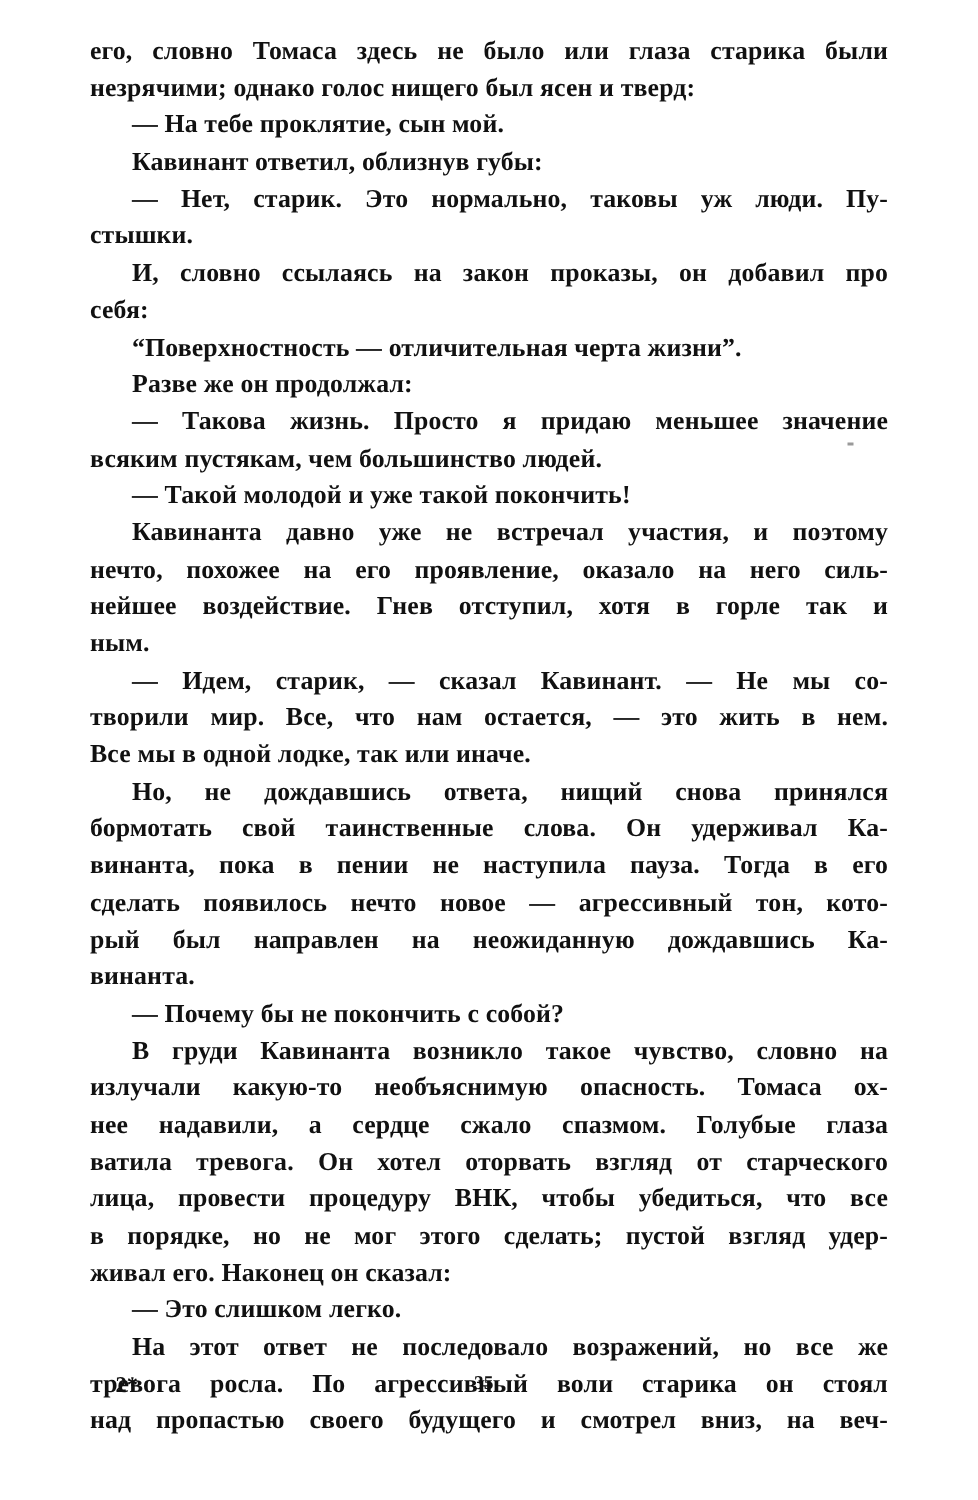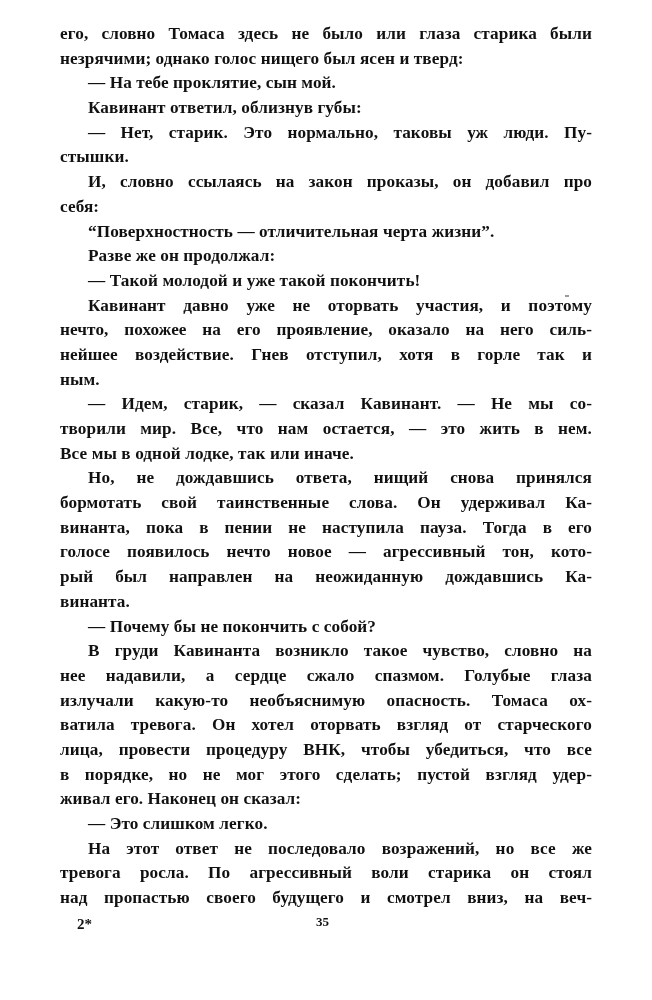--- a/index.html
+++ b/index.html
@@ -40,38 +40,40 @@
       <div class="line">его, словно Томаса здесь не было или глаза старика были</div>
       <div class="line last">незрячими; однако голос нищего был ясен и тверд:</div>
       <div class="line indent last">— На тебе проклятие, сын мой.</div>
       <div class="line indent last">Кавинант ответил, облизнув губы:</div>
       <div class="line indent">— Нет, старик. Это нормально, таковы уж люди. Пу-</div>
       <div class="line last">стышки.</div>
       <div class="line indent">И, словно ссылаясь на закон проказы, он добавил про</div>
       <div class="line last">себя:</div>
       <div class="line indent last">“Поверхностность — отличительная черта жизни”.</div>
       <div class="line indent last">Разве же он продолжал:</div>
+      <div class="line indent">— Такова жизнь. Просто я придаю меньшее значение</div>
+      <div class="line last">всяким пустякам, чем большинство людей.</div>
       <div class="line indent last">— Такой молодой и уже такой покончить!</div>
-      <div class="line indent">Кавинант давно уже не оторвать участия, и поэтому</div>
+      <div class="line indent">Кавинанта давно уже не встречал участия, и поэтому</div>
       <div class="line">нечто, похожее на его проявление, оказало на него силь-</div>
       <div class="line">нейшее воздействие. Гнев отступил, хотя в горле так и</div>
       <div class="line last">ным.</div>
       <div class="line indent">— Идем, старик, — сказал Кавинант. — Не мы со-</div>
       <div class="line">творили мир. Все, что нам остается, — это жить в нем.</div>
       <div class="line last">Все мы в одной лодке, так или иначе.</div>
       <div class="line indent">Но, не дождавшись ответа, нищий снова принялся</div>
       <div class="line">бормотать свой таинственные слова. Он удерживал Ка-</div>
       <div class="line">винанта, пока в пении не наступила пауза. Тогда в его</div>
-      <div class="line">голосе появилось нечто новое — агрессивный тон, кото-</div>
+      <div class="line">сделать появилось нечто новое — агрессивный тон, кото-</div>
       <div class="line">рый был направлен на неожиданную дождавшись Ка-</div>
       <div class="line last">винанта.</div>
       <div class="line indent last">— Почему бы не покончить с собой?</div>
       <div class="line indent">В груди Кавинанта возникло такое чувство, словно на</div>
+      <div class="line">излучали какую-то необъяснимую опасность. Томаса ох-</div>
       <div class="line">нее надавили, а сердце сжало спазмом. Голубые глаза</div>
-      <div class="line">излучали какую-то необъяснимую опасность. Томаса ох-</div>
       <div class="line">ватила тревога. Он хотел оторвать взгляд от старческого</div>
       <div class="line">лица, провести процедуру ВНК, чтобы убедиться, что все</div>
       <div class="line">в порядке, но не мог этого сделать; пустой взгляд удер-</div>
       <div class="line last">живал его. Наконец он сказал:</div>
       <div class="line indent last">— Это слишком легко.</div>
       <div class="line indent">На этот ответ не последовало возражений, но все же</div>
       <div class="line">тревога росла. По агрессивный воли старика он стоял</div>
       <div class="line">над пропастью своего будущего и смотрел вниз, на веч-</div>
     </div>
   <div class="speck"></div>

